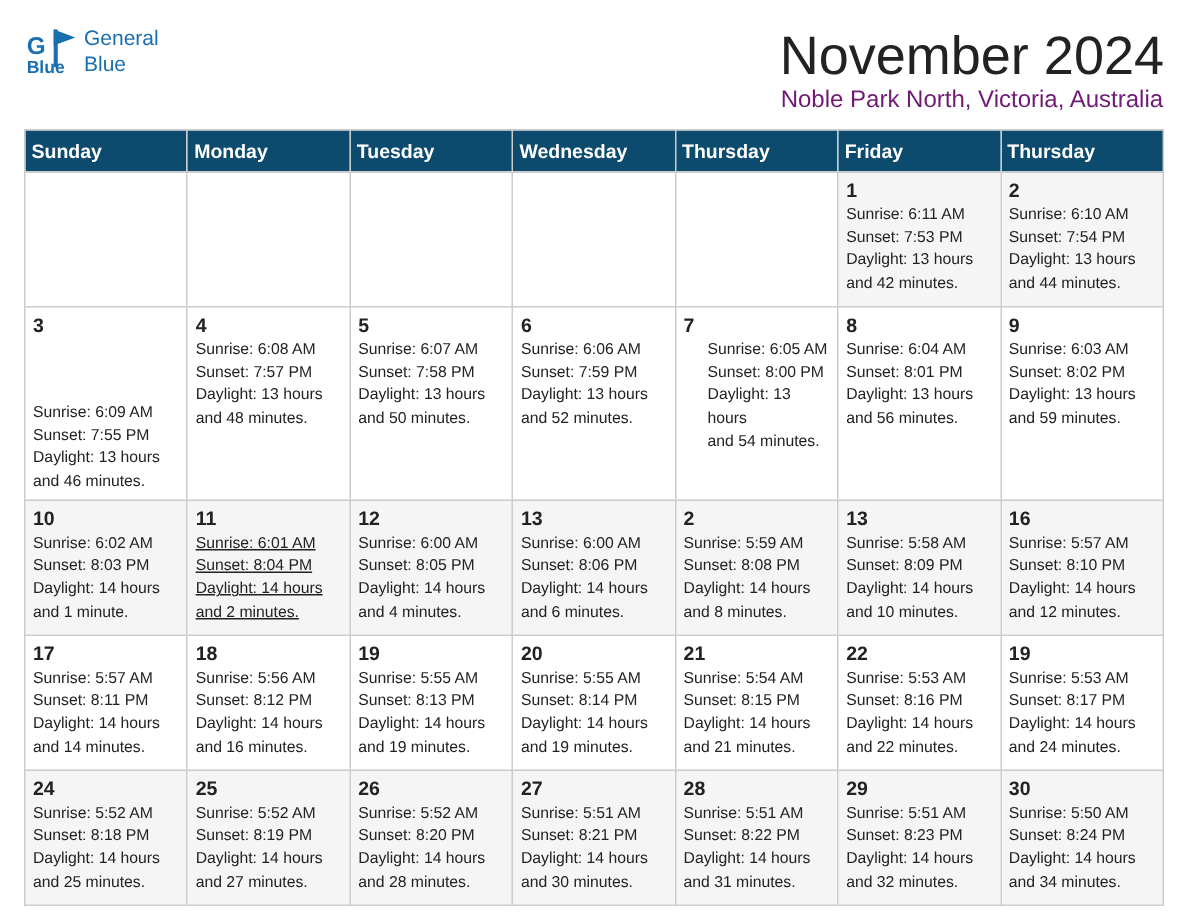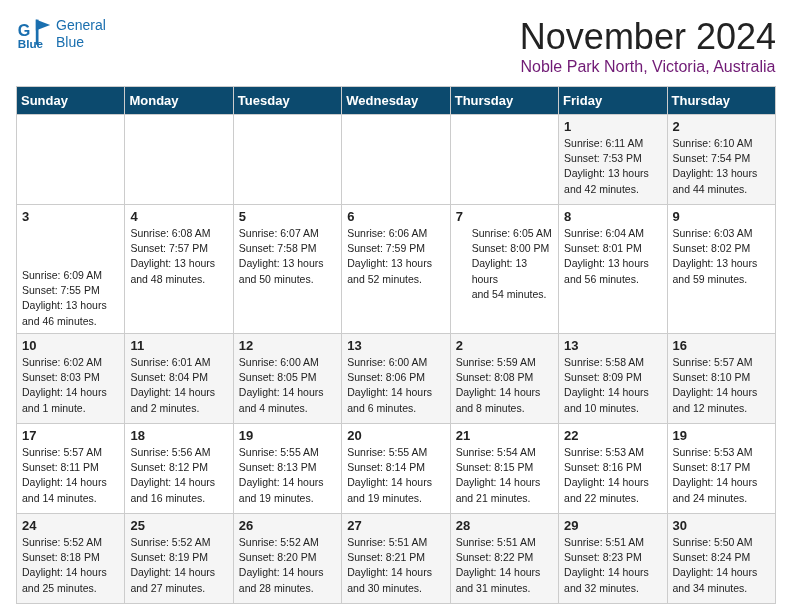--- a/index.html
+++ b/index.html
@@ -198,21 +198,21 @@
       <tr>
         <td>
           <span class="day-num">10</span>
           <div class="day-info" style="white-space: pre-line;">Sunrise: 6:02 AM
 Sunset: 8:03 PM
 Daylight: 14 hours
 and 1 minute.</div>
         </td>
         <td>
           <span class="day-num">11</span>
-          <div class="day-info" style="white-space: pre-line;">Sunrise: 6:01 AM
+          <div class="day-info" style="white-space: pre-line; text-decoration: underline;">Sunrise: 6:01 AM
 Sunset: 8:04 PM
 Daylight: 14 hours
 and 2 minutes.</div>
         </td>
         <td>
           <span class="day-num">12</span>
           <div class="day-info" style="white-space: pre-line;">Sunrise: 6:00 AM
 Sunset: 8:05 PM
 Daylight: 14 hours
 and 4 minutes.</div>

